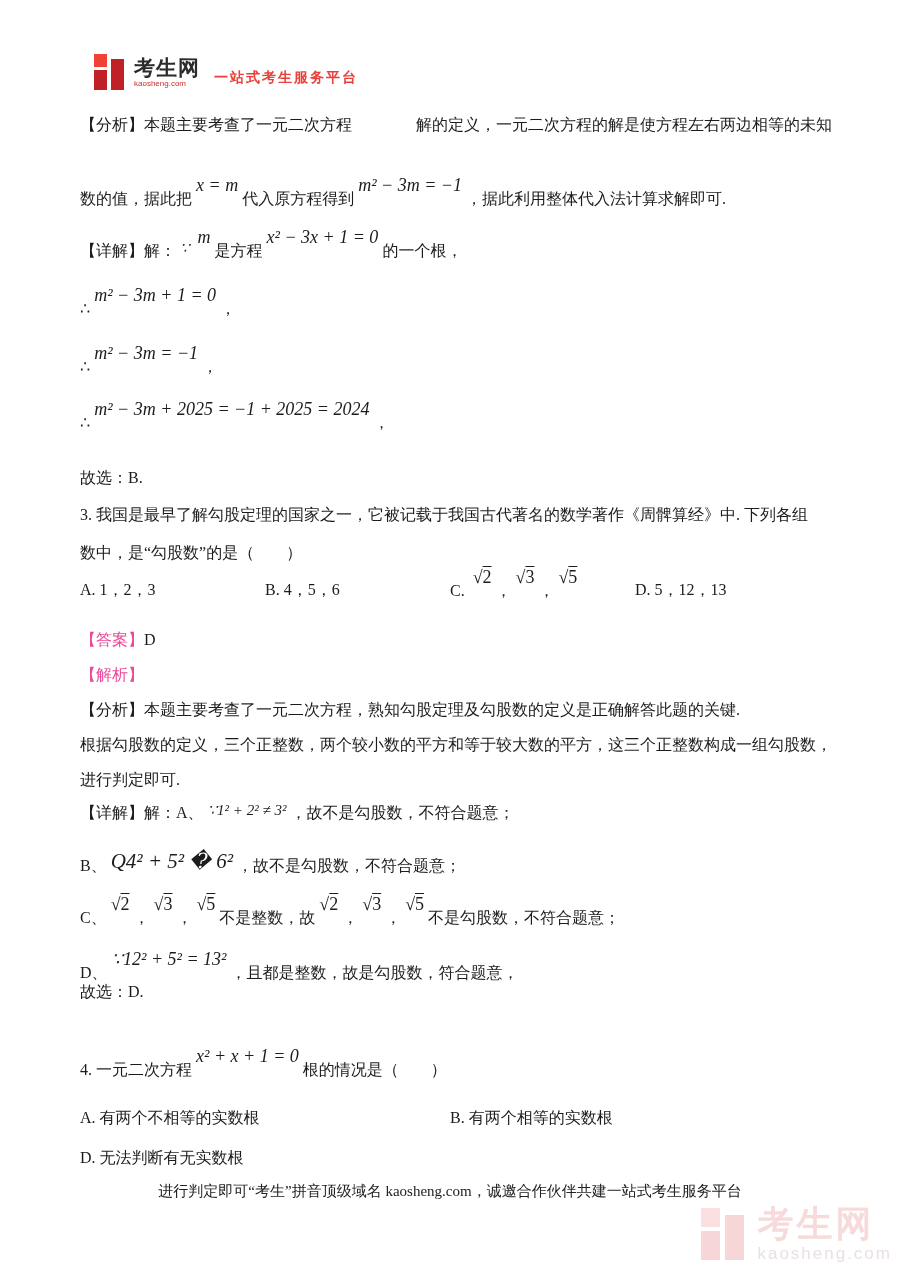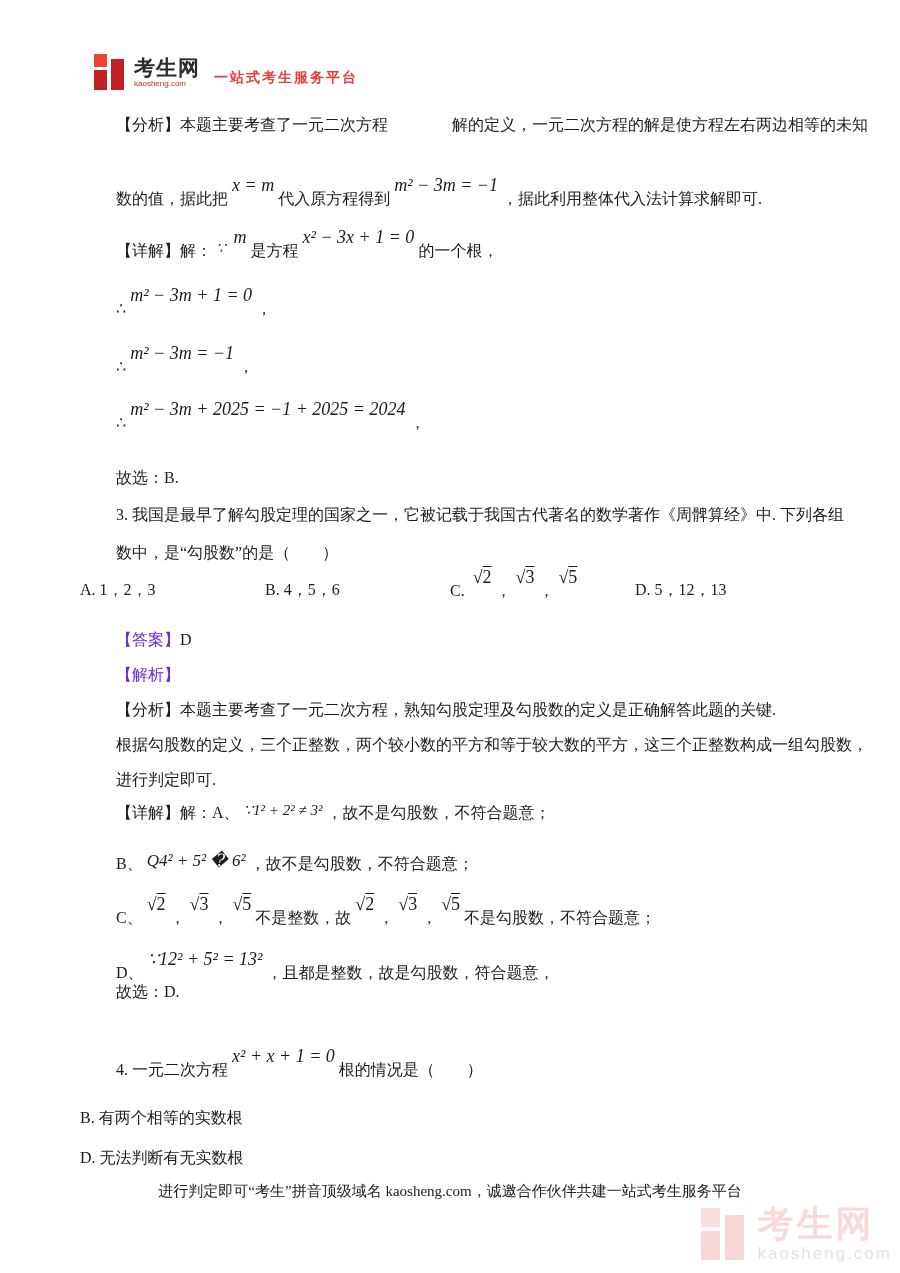--- a/index.html
+++ b/index.html
@@ -17,31 +17,31 @@
   .logo-mark span { position:absolute; display:block; }
   .logo-mark .b1 { left:0;  top:0;  width:13px; height:13px; background:#ef4136; }
   .logo-mark .b2 { left:0;  top:16px; width:13px; height:20px; background:#c02026; }
   .logo-mark .b3 { left:17px; top:5px; width:13px; height:31px; background:#c02026; }
   .logo-text { margin-left:6px; line-height:1; }
   .logo-title { font-size:21px; font-weight:bold; color:#2b2b2b; font-family:"Liberation Sans","DejaVu Sans",sans-serif; letter-spacing:1px; }
   .logo-domain { font-size:8px; color:#c9302c; font-family:"Liberation Sans","DejaVu Sans",sans-serif; margin-top:2px; }
   .tagline { margin-left:14px; font-size:14px; font-weight:bold; color:#e8413c; font-family:"Liberation Sans","DejaVu Sans",sans-serif; letter-spacing:2px; align-self:flex-end; padding-bottom:3px; }
 
   
-  .line { position:absolute; left:80px; white-space:nowrap; font-size:16px; line-height:24px;margin-left:36px; }
-  .blue { color:#6d28d9; }
+  .line { position:absolute; left:80px; white-space:nowrap; font-size:16px; line-height:24px; }
+  .blue { color:#ec4899; }
   .txt  { font-style:normal; }
   .math {
     font-family:"Liberation Serif","DejaVu Serif",serif;
     font-style:italic; font-size:18px;
     position:relative; top:-13px;
     display:inline-block; margin:0 4px;
   }
   .math-sm { font-size:15px; top:-3px; }
-  .math-base { font-size:17px; top:-3px; }
+  .math-base { font-size:21px; top:-3px; }
   .sqrt { font-style:normal; }
   .sqrt .radical { font-style:normal; }
   .sqrt .radicand { text-decoration:overline; }
 
   .opt-row { position:absolute; left:80px; display:flex; font-size:16px; white-space:nowrap; }
   .opt-row .opt { width:185px; flex:0 0 auto; }
   .opt-row .opt:last-child { width:auto; }
   .opt-row2 .opt { width:370px; }
 
   
@@ -102,20 +102,21 @@
 
 <div class="line" style="top:801px"><span class="txt">【详解】解：A、</span><span class="math math-sm">∵1² + 2² ≠ 3²</span><span class="txt">，故不是勾股数，不符合题意；</span></div>
 <div class="line" style="top:852px"><span class="txt">B、</span><span class="math math-base">Q4² + 5² � 6²</span><span class="txt">，故不是勾股数，不符合题意；</span></div>
 <div class="line" style="top:905px"><span class="txt">C、</span><span class="math sqrt"><span class="radical">√</span><span class="radicand">2</span></span><span class="txt">，</span><span class="math sqrt"><span class="radical">√</span><span class="radicand">3</span></span><span class="txt">，</span><span class="math sqrt"><span class="radical">√</span><span class="radicand">5</span></span><span class="txt">不是整数，故</span><span class="math sqrt"><span class="radical">√</span><span class="radicand">2</span></span><span class="txt">，</span><span class="math sqrt"><span class="radical">√</span><span class="radicand">3</span></span><span class="txt">，</span><span class="math sqrt"><span class="radical">√</span><span class="radicand">5</span></span><span class="txt">不是勾股数，不符合题意；</span></div>
 <div class="line" style="top:960px"><span class="txt">D、</span><span class="math">∵12² + 5² = 13²</span><span class="txt">，且都是整数，故是勾股数，符合题意，</span></div>
 <div class="line" style="top:980px">故选：D.</div>
 
 <div class="line" style="top:1057px"><span class="txt">4. 一元二次方程</span><span class="math">x² + x + 1 = 0</span><span class="txt">根的情况是（　　）</span></div>
 
 <div class="opt-row opt-row2" style="top:1108px">
+  <div class="opt">A. 有两个不相等的实数根</div>
   <div class="opt">B. 有两个相等的实数根</div>
 </div>
 <div class="opt-row opt-row2" style="top:1148px">
   <div class="opt">D. 无法判断有无实数根</div>
 </div>
 
 <div class="footer">进行判定即可“考生”拼音顶级域名 kaosheng.com，诚邀合作伙伴共建一站式考生服务平台</div>
 
 <div class="wm">
   <div class="wm-mark">

